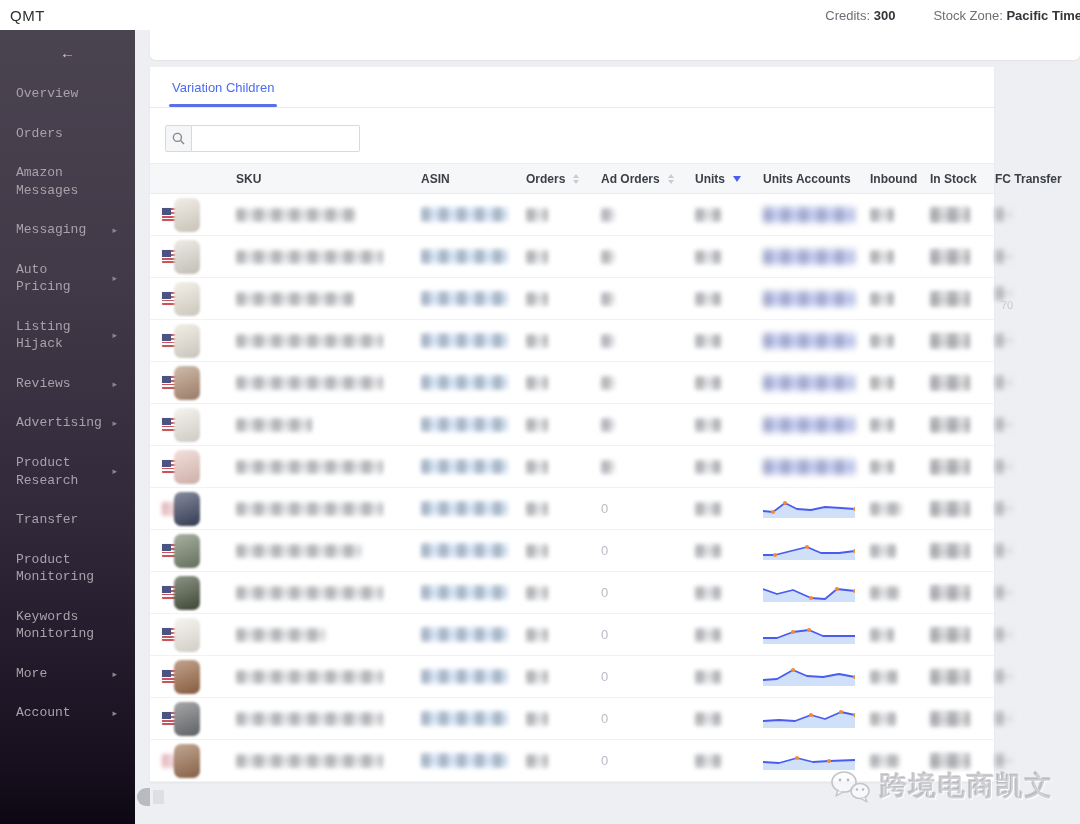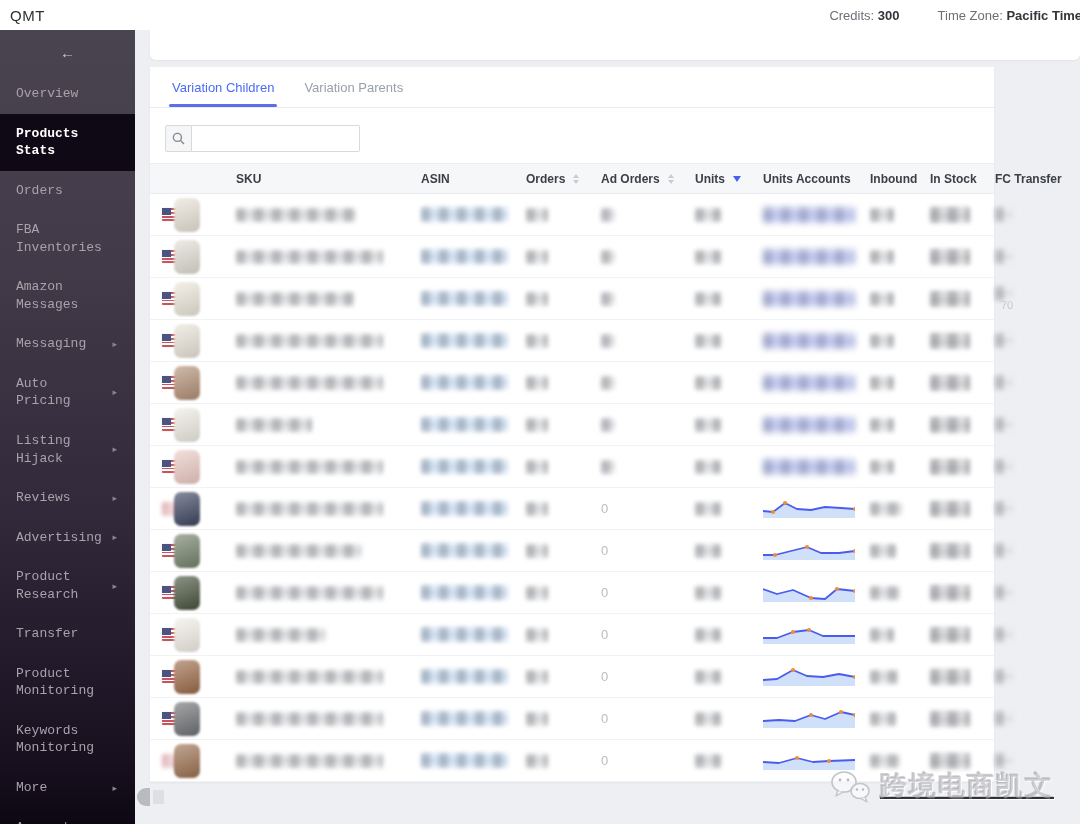--- a/index.html
+++ b/index.html
@@ -87,61 +87,55 @@
       repeating-linear-gradient(0deg,rgba(255,255,255,.18) 0 5px,rgba(0,0,0,.05) 5px 10px); }
   .b-asin { background-color:#c7daf0; height:15px; }
   .b-trend { background-color:#b5bef2; height:16px; filter:blur(3px); }
   .b-stock { background-color:#c9cacd; height:16px; }
   .b-fc { background-color:#e1e2e5; height:15px; }
   .b-ad { background-color:#dbdcdf; }
   .zero { color:#b9bdc4; font-size:13px; }
   .fc-partial { color:#c3c6cb; font-size:11px; margin:-2px 0 0 6px; }
   .fc-stack { display:flex; flex-direction:column; align-items:flex-start; }
   
-  .watermark { position:absolute; right:26px; bottom:20px; display:flex; align-items:center; gap:9px; z-index:25;text-decoration:underline; }
+  .watermark { position:absolute; right:26px; bottom:20px; display:flex; align-items:center; gap:9px; z-index:25; }
   .wm-text { font-size:27px; font-weight:bold; letter-spacing:2px; color:rgba(172,172,178,.55);
     text-shadow:1px 1px 0 rgba(255,255,255,.95),-1px -1px 0 rgba(125,125,132,.35); }
   
   .scroll-hint { position:absolute; left:2px; top:758px; display:flex; align-items:center; z-index:24; }
   .scroll-arrow { width:13px; height:18px; background:#aeb1b7; border-radius:9px 0 0 9px; opacity:.85; }
   .scroll-block { width:11px; height:14px; background:#d8d9dc; margin-left:3px; opacity:.75; }
 </style>
 </head>
 <body>
 
 <div class="topbar">
   <div class="brand">QMT</div>
   <div class="topbar-right">
     <div>
       <span>Credits:</span>
       <b>300</b>
     </div>
     <div class="tz">
-      <span>Time Zone:</span>
+      <span>Stock Zone:</span>
       <b>Pacific Time (</b>
     </div>
   </div>
 </div>
 
 <div class="sidebar">
   <div class="collapse">
     <span>←</span>
   </div>
   <nav id="side-items">
       <div class="side-item">
         <span class="lbl">Overview</span>
       </div>
-      <div class="side-item active">
-        <span class="lbl">Products Stats</span>
-      </div>
       <div class="side-item">
         <span class="lbl">Orders</span>
-      </div>
-      <div class="side-item">
-        <span class="lbl">FBA Inventories</span>
       </div>
       <div class="side-item">
         <span class="lbl">Amazon Messages</span>
       </div>
       <div class="side-item">
         <span class="lbl">Messaging</span>
         <span class="sub-arrow">▸</span>
       </div>
       <div class="side-item">
         <span class="lbl">Auto Pricing</span>
@@ -184,23 +178,20 @@
 </div>
 
 <div class="main">
   <div class="card-top"></div>
 
 
   <div class="card">
     <div class="tabs">
       <div class="tab active">
         <span>Variation Children</span>
-      </div>
-      <div class="tab">
-        <span>Variation Parents</span>
       </div>
     </div>
 
     <div class="search-row">
       <div class="search-icon-btn">
         <svg width="13" height="13" viewBox="0 0 13 13">
           <circle cx="5.4" cy="5.4" r="4" fill="none" stroke="#85888d" stroke-width="1.4"></circle>
           <line x1="8.6" y1="8.6" x2="12" y2="12" stroke="#85888d" stroke-width="1.4"></line>
         </svg>
       </div>

